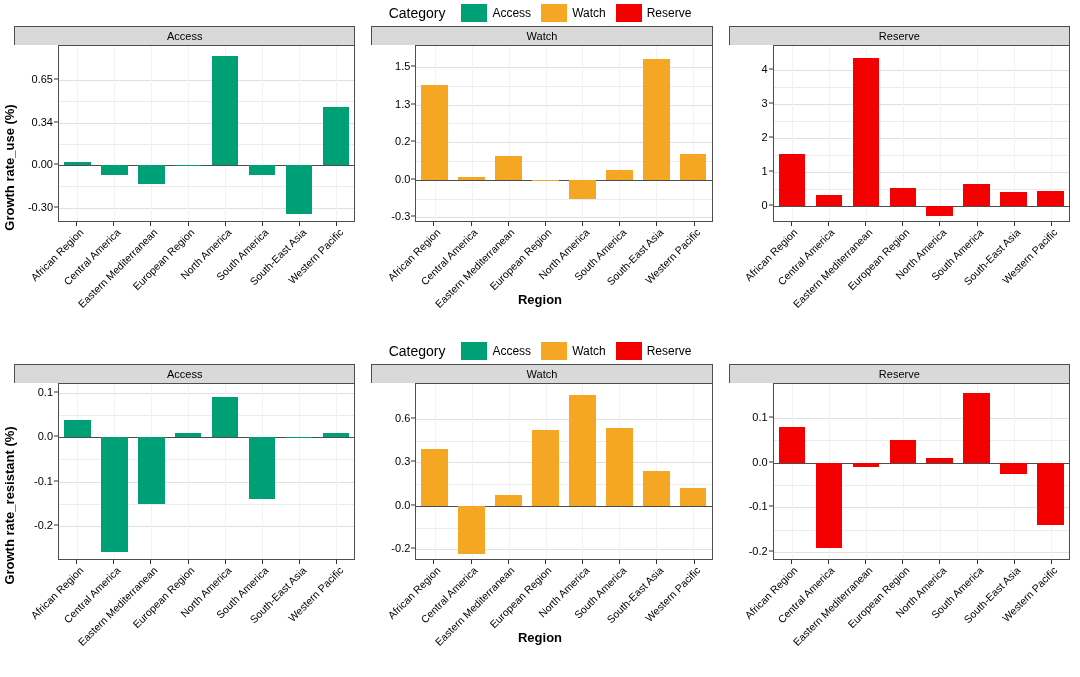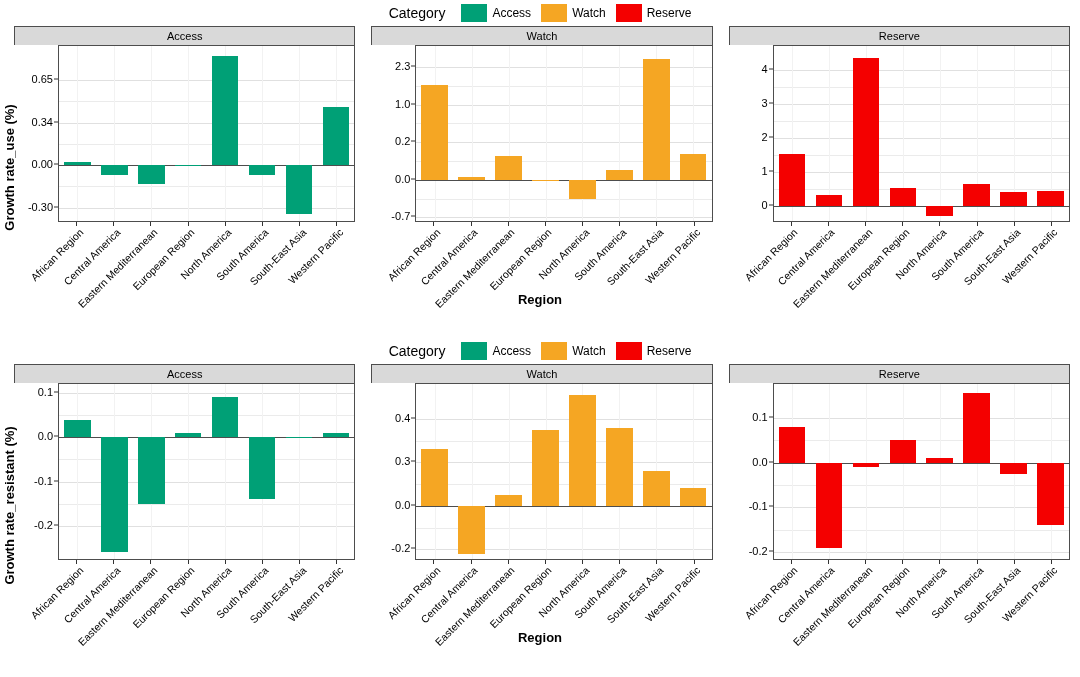--- a/index.html
+++ b/index.html
@@ -238,29 +238,29 @@
           <div class="xtickmark" style="left: calc(81.25% - 0.5px);"></div>
           <div class="xtick" style="left: calc(81.25%); width: auto; transform: translateX(-100%) rotate(-45deg); transform-origin: right top;">South-East Asia</div>
           <div class="xtickmark" style="left: calc(93.75% - 0.5px);"></div>
           <div class="xtick" style="left: calc(93.75%); width: auto; transform: translateX(-100%) rotate(-45deg); transform-origin: right top;">Western Pacific</div>
         </div>
       </div>
       <div class="panel">
         <div class="strip">Watch</div>
         <div class="plotrow">
           <div class="yaxis" style="height: 175px;">
-            <div class="ytick" style="top: 171.245px;">-0.7</div>
+            <div class="ytick" style="top: 171.245px;">-0.3</div>
             <div class="ytickmark" style="top: 171.245px;"></div>
             <div class="ytick" style="top: 133.691px;">0.0</div>
             <div class="ytickmark" style="top: 133.691px;"></div>
             <div class="ytick" style="top: 96.1373px;">0.2</div>
             <div class="ytickmark" style="top: 96.1373px;"></div>
-            <div class="ytick" style="top: 58.5837px;">1.0</div>
+            <div class="ytick" style="top: 58.5837px;">1.3</div>
             <div class="ytickmark" style="top: 58.5837px;"></div>
-            <div class="ytick" style="top: 21.03px;">2.3</div>
+            <div class="ytick" style="top: 21.03px;">1.5</div>
             <div class="ytickmark" style="top: 21.03px;"></div>
           </div>
           <div class="plot" style="height: 175px;">
             <div class="gridline major" style="top: 171.245px;"></div>
             <div class="gridline major" style="top: 133.691px;"></div>
             <div class="gridline major" style="top: 96.1373px;"></div>
             <div class="gridline major" style="top: 58.5837px;"></div>
             <div class="gridline major" style="top: 21.03px;"></div>
             <div class="gridline" style="top: 152.468px;"></div>
             <div class="gridline" style="top: 114.914px;"></div>
@@ -455,21 +455,21 @@
       <div class="panel">
         <div class="strip">Watch</div>
         <div class="plotrow">
           <div class="yaxis" style="height: 175px;">
             <div class="ytick" style="top: 165.217px;">-0.2</div>
             <div class="ytickmark" style="top: 165.217px;"></div>
             <div class="ytick" style="top: 121.739px;">0.0</div>
             <div class="ytickmark" style="top: 121.739px;"></div>
             <div class="ytick" style="top: 78.2609px;">0.3</div>
             <div class="ytickmark" style="top: 78.2609px;"></div>
-            <div class="ytick" style="top: 34.7826px;">0.4</div>
+            <div class="ytick" style="top: 34.7826px;">0.6</div>
             <div class="ytickmark" style="top: 34.7826px;"></div>
           </div>
           <div class="plot" style="height: 175px;">
             <div class="gridline major" style="top: 165.217px;"></div>
             <div class="gridline major" style="top: 121.739px;"></div>
             <div class="gridline major" style="top: 78.2609px;"></div>
             <div class="gridline major" style="top: 34.7826px;"></div>
             <div class="gridline" style="top: 143.478px;"></div>
             <div class="gridline" style="top: 100px;"></div>
             <div class="gridline" style="top: 56.5217px;"></div>

